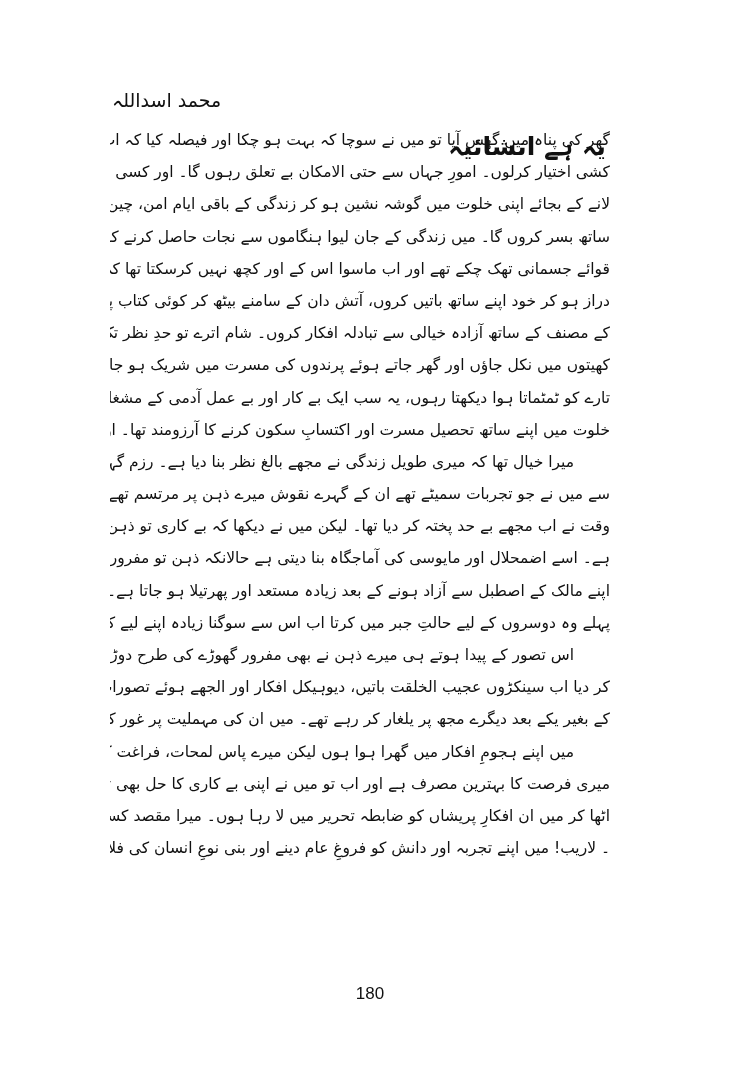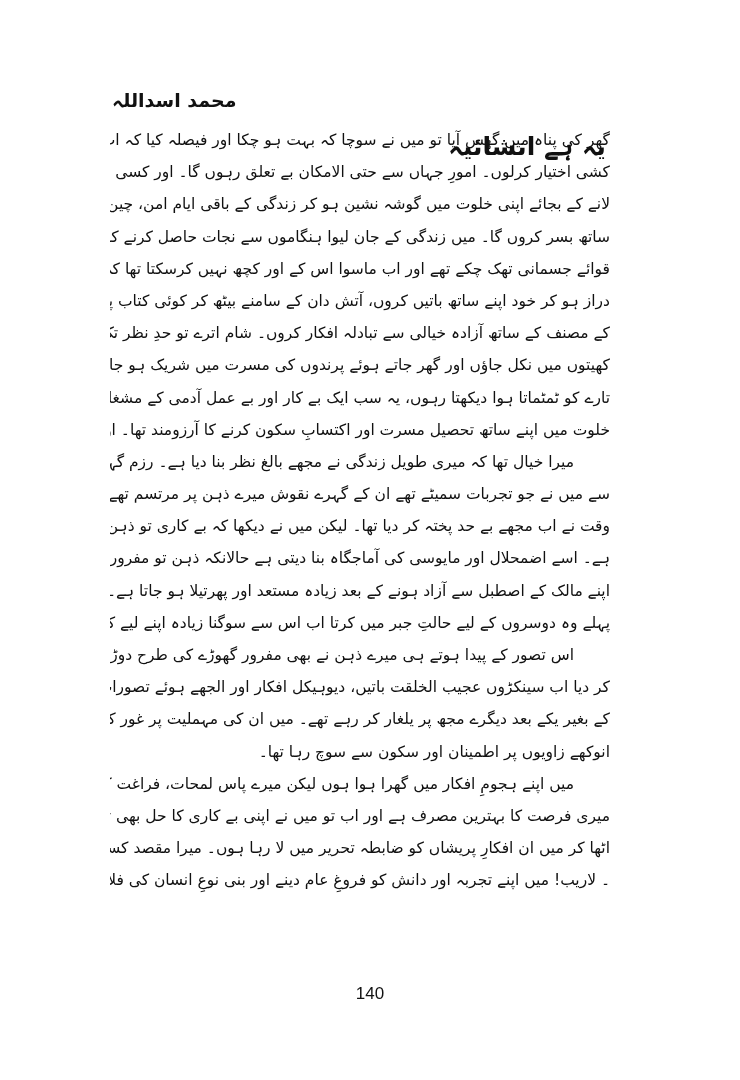--- a/index.html
+++ b/index.html
@@ -1,20 +1,20 @@
 <!DOCTYPE html>
 <html><head>
 <meta charset="utf-8">
 <style>
   html, body { margin: 0; padding: 0; background: #ffffff; }
   body { width: 740px; height: 1080px; position: relative; overflow: hidden; color: #111; }
   .page { position: absolute; left: 0; top: 0; width: 740px; height: 1080px; background: #fff; }
   .header { position: absolute; top: 82px; left: 112px; width: 494px; height: 36px; direction: rtl; }
   .title { position: absolute; right: 0; top: 0; font-family: "DejaVu Sans", sans-serif; font-weight: bold; font-size: 25px; line-height: 36px; margin-top: 47px; }
-  .author { position: absolute; left: 0; top: 2px; font-family: "DejaVu Sans", sans-serif; font-weight: bold; font-size: 19px; line-height: 32px; }
+  .author { position: absolute; left: 0; top: 2px; font-family: "DejaVu Sans", sans-serif; font-weight: normal; font-size: 19px; line-height: 32px; }
   .body-text { position: absolute; left: 110px; top: 124px; width: 500px; direction: rtl; font-family: "DejaVu Sans", sans-serif; font-size: 15.5px; }
   .line { height: 32.2px; line-height: 32px; white-space: nowrap; overflow: hidden; text-align: justify; text-align-last: justify; }
   .line.last { text-align-last: right; }
   .line.indent { padding-right: 36px; }
   .page-number { position: absolute; top: 984px; left: 0; width: 740px; text-align: center; font-family: "Liberation Sans", sans-serif; font-size: 17px; }
 </style>
 </head>
 <body>
 
 <div class="page">
@@ -44,25 +44,24 @@
       <div class="line">وقت نے اب مجھے بے حد پختہ کر دیا تھا۔ لیکن میں نے دیکھا کہ بے کاری تو ذہن کو منتشر کر دیتی</div>
       <div class="line">ہے۔ اسے اضمحلال اور مایوسی کی آماجگاہ بنا دیتی ہے حالانکہ ذہن تو مفرور گھوڑے کی مثال ہے جو</div>
       <div class="line">اپنے مالک کے اصطبل سے آزاد ہونے کے بعد زیادہ مستعد اور پھرتیلا ہو جاتا ہے۔ اور جتنا کام</div>
       <div class="line last">پہلے وہ دوسروں کے لیے حالتِ جبر میں کرتا اب اس سے سوگنا زیادہ اپنے لیے کرسکتا ہے۔</div>
     </div>
 
     <div>
       <div class="line indent">اس تصور کے پیدا ہوتے ہی میرے ذہن نے بھی مفرور گھوڑے کی طرح دوڑنا شروع</div>
       <div class="line">کر دیا اب سینکڑوں عجیب الخلقت باتیں، دیوہیکل افکار اور الجھے ہوئے تصورات کسی نظم و ضبط</div>
       <div class="line">کے بغیر یکے بعد دیگرے مجھ پر یلغار کر رہے تھے۔ میں ان کی مہملیت پر غور کر رہا تھا۔ ان کے</div>
-      <div class="line last">انوکھے زاویوں پر اطمینان اور سکون سے سوچ رہا تھا۔</div>
     </div>
 
     <div>
       <div class="line indent">میں اپنے ہجومِ افکار میں گھرا ہوا ہوں لیکن میرے پاس لمحات، فراغت کی بڑی فراوانی ہے۔ یہ</div>
       <div class="line">میری فرصت کا بہترین مصرف ہے اور اب تو میں نے اپنی بے کاری کا حل بھی تلاش کر لیا ہے اور وہ یہ کہ قلم</div>
       <div class="line">اٹھا کر میں ان افکارِ پریشاں کو ضابطہ تحریر میں لا رہا ہوں۔ میرا مقصد کسی کو مرعوب یا متاثر کرنا نہیں</div>
       <div class="line">۔ لاریب! میں اپنے تجربہ اور دانش کو فروغِ عام دینے اور بنی نوعِ انسان کی فلاح کی راہ ہموار کرنے کا</div>
     </div>
   </div>
 
-  <div class="page-number">140</div>
+  <div class="page-number">180</div>
 </div>
 
 </body></html>

